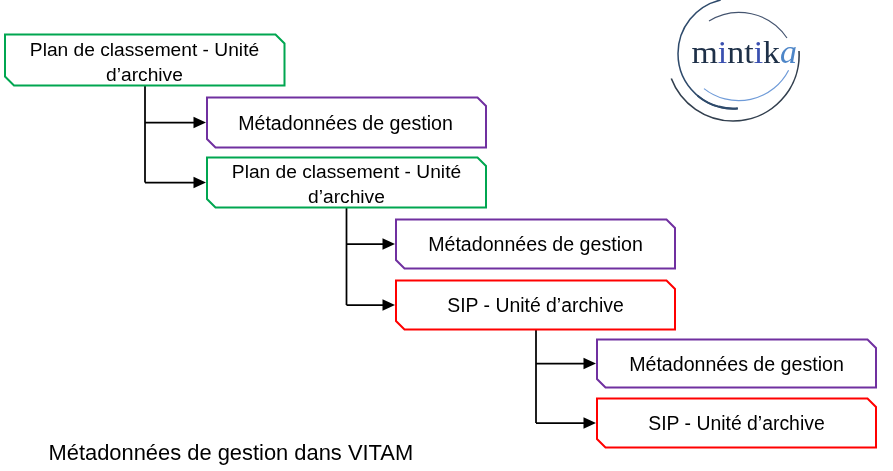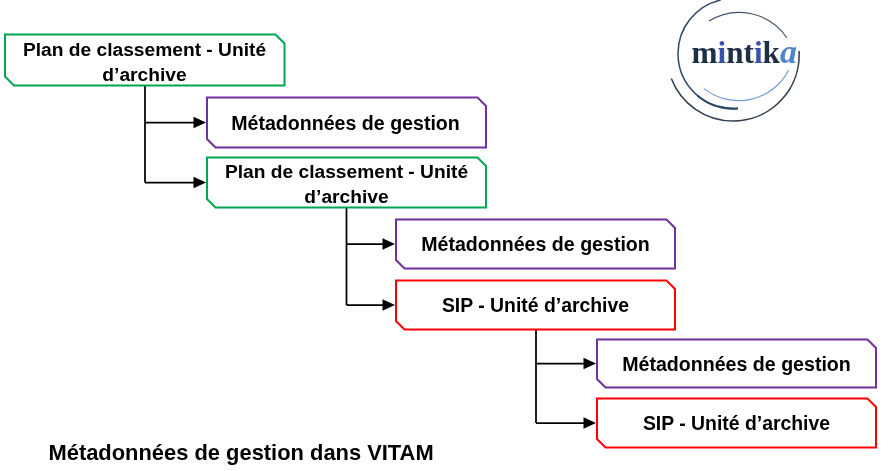--- a/index.html
+++ b/index.html
@@ -1,16 +1,16 @@
 <!DOCTYPE html>
 <html><head>
 <meta charset="utf-8">
 <style>
   html,body{margin:0;padding:0;background:#ffffff;}
-  #canvas{position:relative;width:893px;height:471px;overflow:hidden;font-weight:bold;}
+  #canvas{position:relative;width:893px;height:471px;overflow:hidden;}
   svg{display:block;}
   .bt{font-family:"Liberation Sans",sans-serif;fill:#000000;}
   .serif{font-family:"Liberation Serif",serif;}
 </style>
 </head>
 <body>
 <div id="canvas">
 <svg width="893" height="471" viewBox="0 0 893 471">
   <rect x="0" y="0" width="893" height="471" fill="#ffffff"></rect>
 

